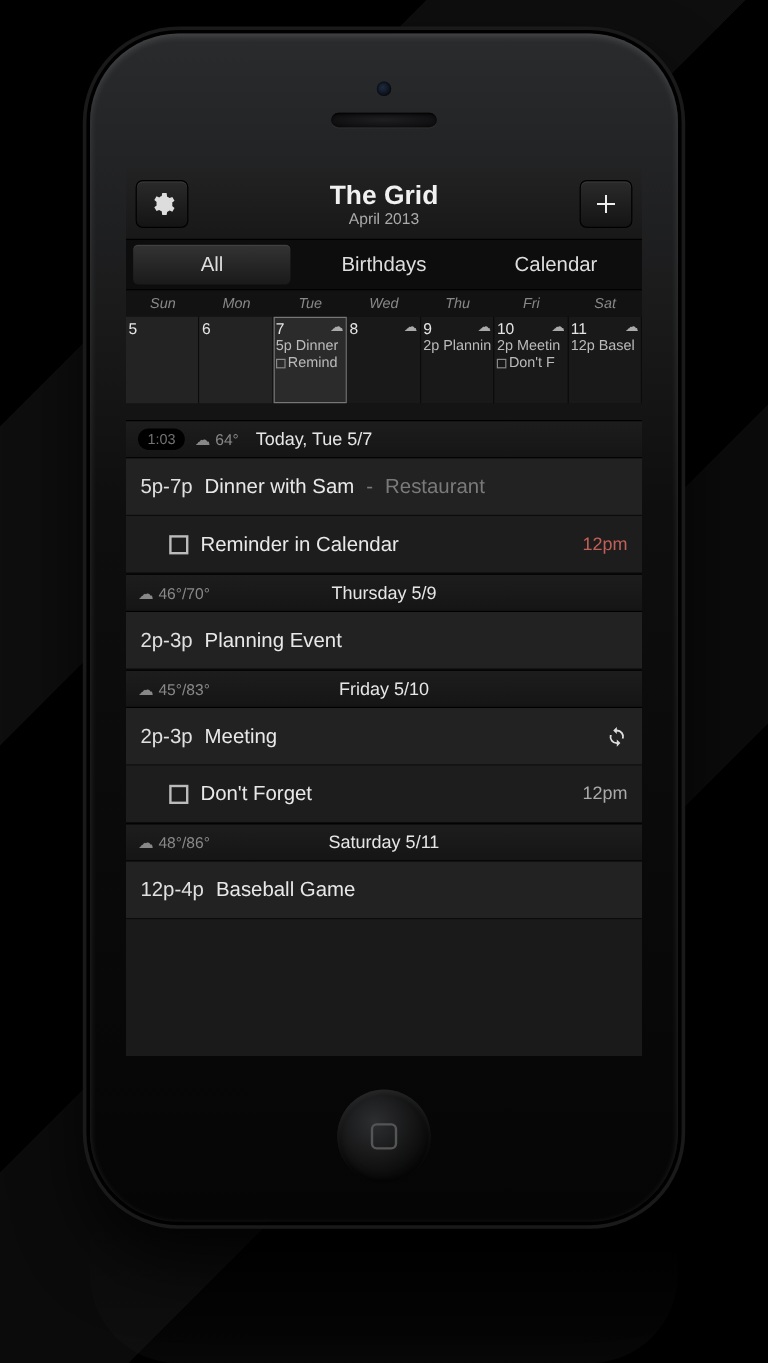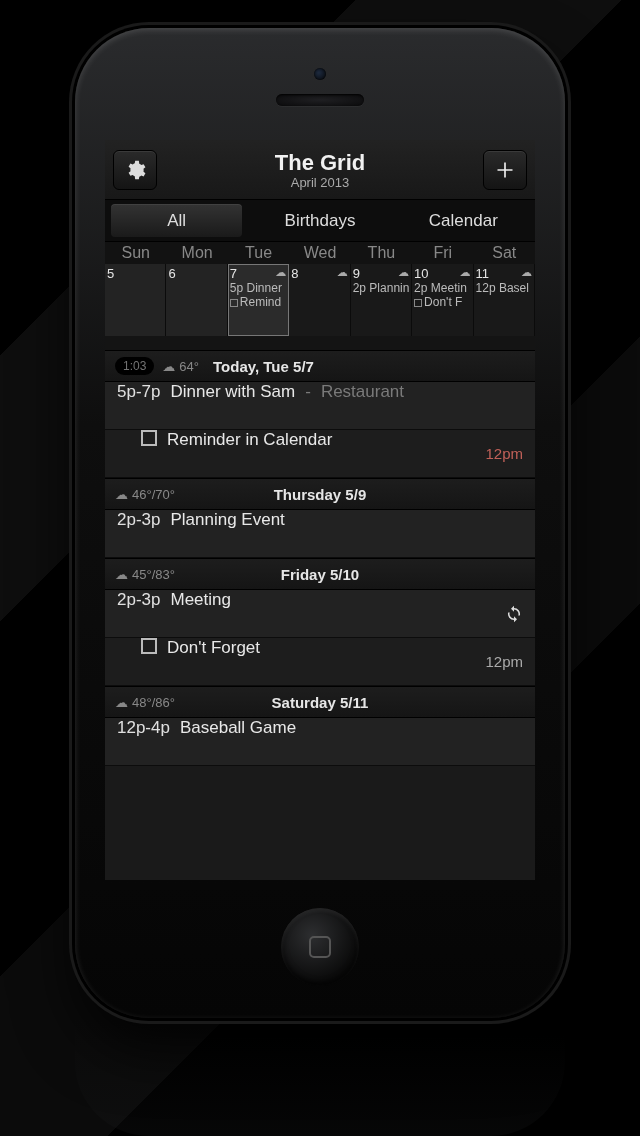--- a/index.html
+++ b/index.html
@@ -129,22 +129,23 @@
   .tab {
     flex: 1;
     display: flex; align-items: center; justify-content: center;
     font-size: 17px;
     color: #ddd;
     border-radius: 4px;
   }
   .tab.active { background: linear-gradient(#333,#1a1a1a); box-shadow: inset 0 1px 0 rgba(255,255,255,.07); }
 
   .week-hdr {
-    display: flex; height: 22px; font-size: 16px; color: #888;
+    display: flex; height: 22px; font-size: 12px; color: #888;
     background: #121212;
+    font-style: italic;
   }
   .week-hdr > div { flex: 1; text-align: center; line-height: 22px; }
 
   .week-row { display: flex; height: 72px; background: #191919; }
   .day-cell {
     flex: 1;
     border-right: 1px solid #0b0b0b;
     padding: 2px 2px;
     font-size: 11px;
     color: #ccc;
@@ -170,27 +171,28 @@
     border-top: 1px solid #000;
     border-bottom: 1px solid #000;
   }
   .time-pill {
     background: #000; color: #737373;
     font-size: 12px;
     padding: 2px 8px;
     border-radius: 10px;
   }
   .sec-hdr .wx-small { color: #888; font-size: 13px; display:flex; align-items:center; gap:4px;}
-  .sec-hdr .title { font-weight: 700; margin-left: 6px; }
+  .sec-hdr .title { font-weight: 400; margin-left: 6px; }
 
   .row {
     min-height: 48px;
     background: #222;
     border-bottom: 1px solid #0c0c0c;
     display: flex;
+    align-items: center;
     padding: 0 12px;
     font-size: 17px;
     color: #e8e8e8;
     gap: 10px;
   }
   .row.alt { background: #1d1d1d; }
   .row .time { color: #e0e0e0; }
   .row .loc { color: #7a7a7a; }
   .row .right {
     margin-left: auto;

